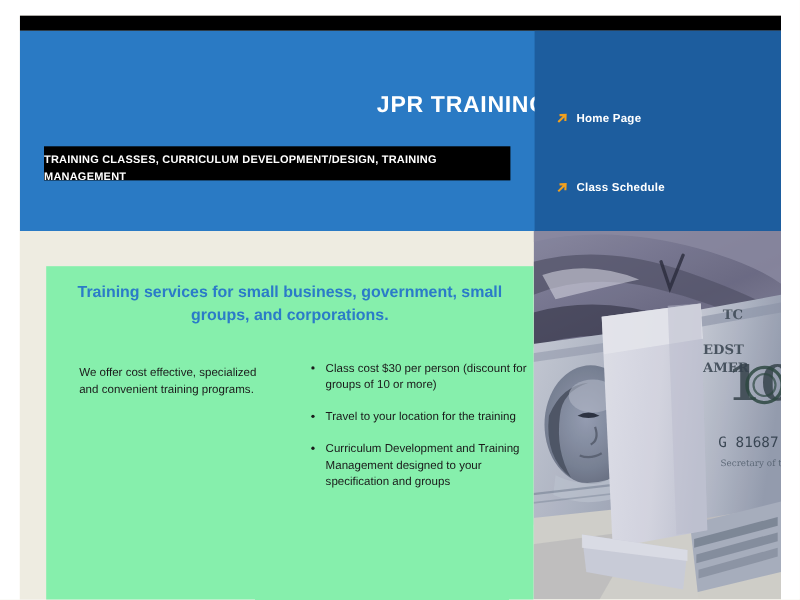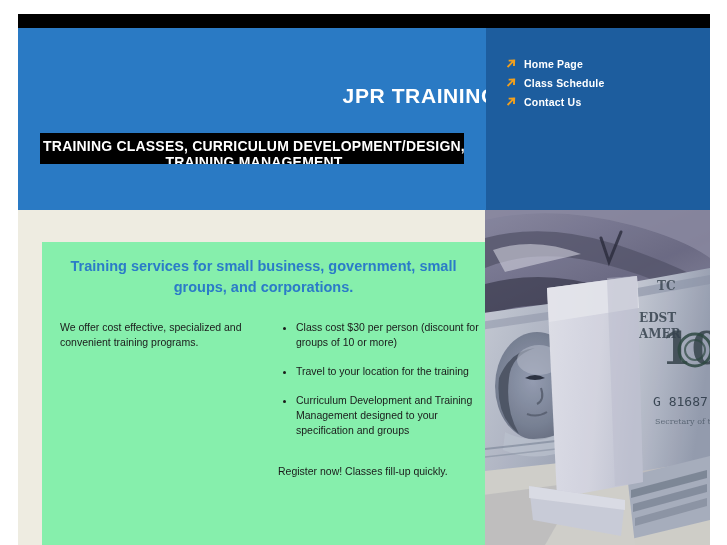--- a/index.html
+++ b/index.html
@@ -72,43 +72,43 @@
     width: 424px;
     height: 31px;
     background: #000000;
     overflow: hidden;
   }
   #tagline-text {
     position: absolute;
     left: 0;
     top: 5px;
     width: 428px;
-    text-align: center;
     color: #ffffff;
-    font-size: 14px;
+    font-size: 10px;
     font-weight: bold;
     line-height: 16px;
     letter-spacing: 0.2px;
   }
 
   
   #nav-list {
     position: absolute;
     left: 20px;
     top: 26px;
     list-style: none;
     margin: 0;
     padding: 0;
   }
   .nav-item {
     display: flex;
     align-items: center;
     height: 19px;
     margin-bottom: 0px;
     cursor: pointer;
+    margin-top: 44px;
   }
   .nav-arrow {
     width: 11px;
     height: 11px;
     margin-right: 7px;
     flex: 0 0 11px;
     display: block;
   }
   .nav-label {
     color: #ffffff;
@@ -166,34 +166,34 @@
     width: 443px;
     display: flex;
   }
   .col {
     box-sizing: border-box;
   }
   .col-left { width: 218px; padding-left: 18px; }
   .col-right { width: 225px; padding-left: 18px; }
 
   .intro-para {
-    margin: 0;
+    margin: 12px;
     font-size: 10.5px;
     line-height: 15px;
     color: #1a1a1a;
   }
 
   ul.bullets {
     margin: 12px 0 0 0;
     padding-left: 32px;
     list-style: disc;
   }
   ul.bullets.right-bullets {
     padding-left: 18px;
-    margin-top: 0;
+    margin-top: 8px;
   }
   ul.bullets li {
     font-size: 10.5px;
     line-height: 15px;
     color: #1a1a1a;
     margin-bottom: 0;
   }
   ul.bullets.right-bullets li {
     margin-bottom: 14px;
   }
@@ -350,20 +350,19 @@
         <div class="col col-left">
           <p class="intro-para">We offer cost effective, specialized and convenient training programs.</p>
         </div>
 
         <div class="col col-right">
           <ul class="bullets right-bullets">
             <li>Class  cost $30 per person (discount for groups of 10 or  more)</li>
             <li>Travel to your location for the training</li>
             <li>Curriculum Development and Training Management designed to your specification and groups</li>
           </ul>
-          <p class="register-note">Register now! Classes fill-up quickly.</p>
         </div>
 
       </div>
     </div>
   </div>
 
 </div>
 
 </body></html>

